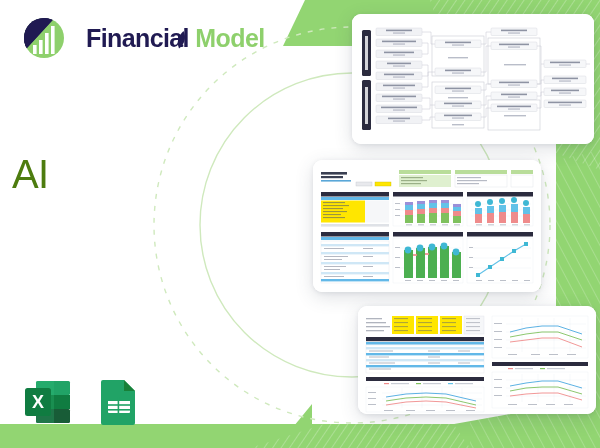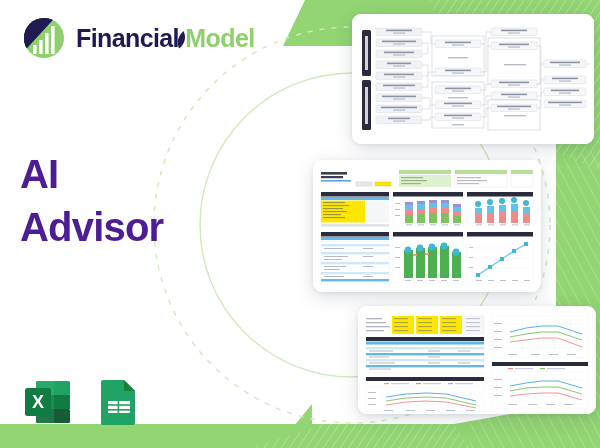--- a/index.html
+++ b/index.html
@@ -10,34 +10,34 @@
     position:relative;
   }
   .stage { position:absolute; inset:0; overflow:hidden; background:#fff; }
 
   
   .bg-svg { position:absolute; inset:0; width:600px; height:448px; }
 
   
   .logo-row {
     position:absolute; left:22px; top:16px;
-    display:flex; align-items:center; gap:10px;
+    display:flex; align-items:center; gap:20px;
   }
   .logo-mark { width:44px; height:44px; flex:0 0 44px; }
   .logo-word {
     font-size:25px; font-weight:bold; letter-spacing:-0.6px;
     white-space:nowrap; line-height:1;
   }
   .logo-word .w1 { color:#201a52; }
   .logo-word .w2 { color:#8ed06c; position:relative; }
 
   
   .headline {
-    position:absolute; left:20px; top:148px;
-    color:#4c1d95; font-size:40px; font-weight:bold;
+    position:absolute; left:12px; top:148px;
+    color:#4d7c0f; font-size:40px; font-weight:normal;
     line-height:1.32; letter-spacing:-0.8px;
   }
   .headline div { white-space:nowrap; }
 
   
   .app-icons {
     position:absolute; left:22px; top:377px;
     display:flex; gap:19px; align-items:flex-start;
   }
   .app-icons svg { display:block; }
@@ -113,21 +113,20 @@
       <span class="w1">Financial</span><span>&nbsp;</span><span class="w2">Model</span>
     </div>
   </div>
 
   <svg style="position:absolute;left:175px;top:30px;width:12px;height:20px;" viewBox="0 0 12 20" xmlns="http://www.w3.org/2000/svg">
     <path d="M8.5 1 C3 6 1.5 12 4 18.5 C10 14 11.5 7 8.5 1 Z" fill="#201a52"></path>
   </svg>
 
   <div class="headline">
     <div>AI</div>
-    <div>Advisor</div>
   </div>
 
   <div class="app-icons">
     <svg width="52" height="52" viewBox="0 0 52 52" xmlns="http://www.w3.org/2000/svg">
       <rect x="14" y="4" width="34" height="14" rx="1.5" fill="#21a366"></rect>
       <rect x="14" y="18" width="34" height="14" fill="#107c41"></rect>
       <rect x="14" y="32" width="34" height="14" rx="1.5" fill="#185c37"></rect>
       <rect x="14" y="4" width="18" height="42" fill="#33c481" opacity="0.25"></rect>
       <rect x="3" y="11" width="26" height="28" rx="2.5" fill="#107c41"></rect>
       <text x="16" y="31" font-family="'Liberation Sans',sans-serif" font-size="18" font-weight="bold" fill="#ffffff" text-anchor="middle">X</text>

